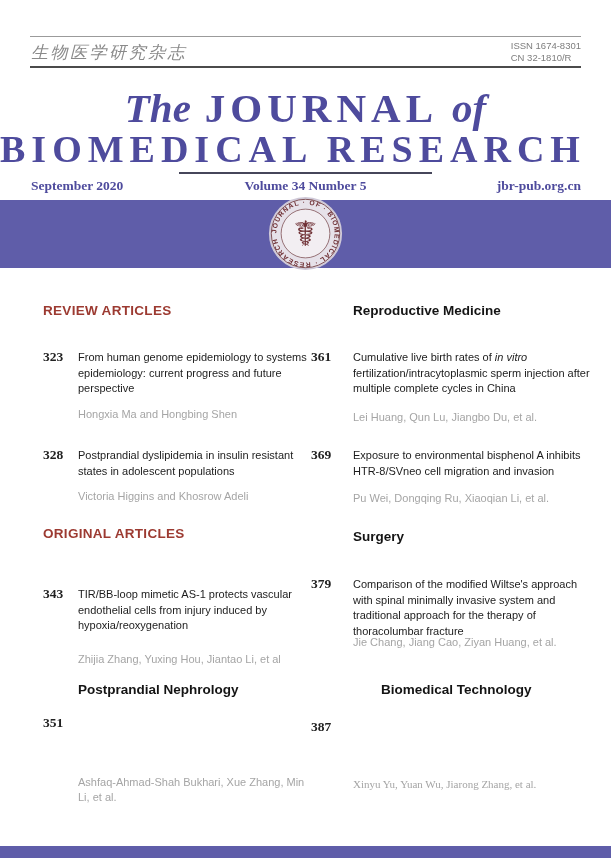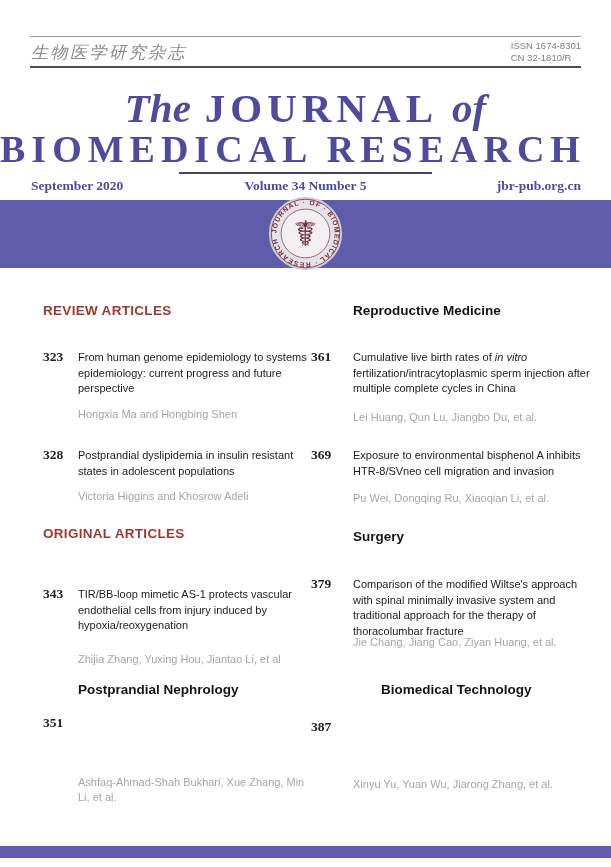--- a/index.html
+++ b/index.html
@@ -153,16 +153,16 @@
 
   <div class="sub-head" style="top:529px; left:353px;">Surgery</div>
 
   <div class="pg col-r" style="top:576px;">379</div>
   <div class="ttl col-r" style="top:577px;">Comparison of the modified Wiltse's approach with spinal minimally invasive system and traditional approach for the therapy of thoracolumbar fracture</div>
   <div class="auth col-r" style="top:635px;">Jie Chang, Jiang Cao, Ziyan Huang, et al.</div>
 
   <div class="sub-head" style="top:682px; left:353px;margin-left:28px;">Biomedical Technology</div>
 
   <div class="pg col-r" style="top:719px;">387</div>
-  <div class="auth col-r" style="top:777px;">Xinyu Yu, Yuan Wu, Jiarong Zhang, et al.</div>
+  <div class="auth col-r" style="top:777px;font-family:Liberation Serif, serif;">Xinyu Yu, Yuan Wu, Jiarong Zhang, et al.</div>
 
   <div class="bottombar"></div>
 </div>
 
 </body></html>

